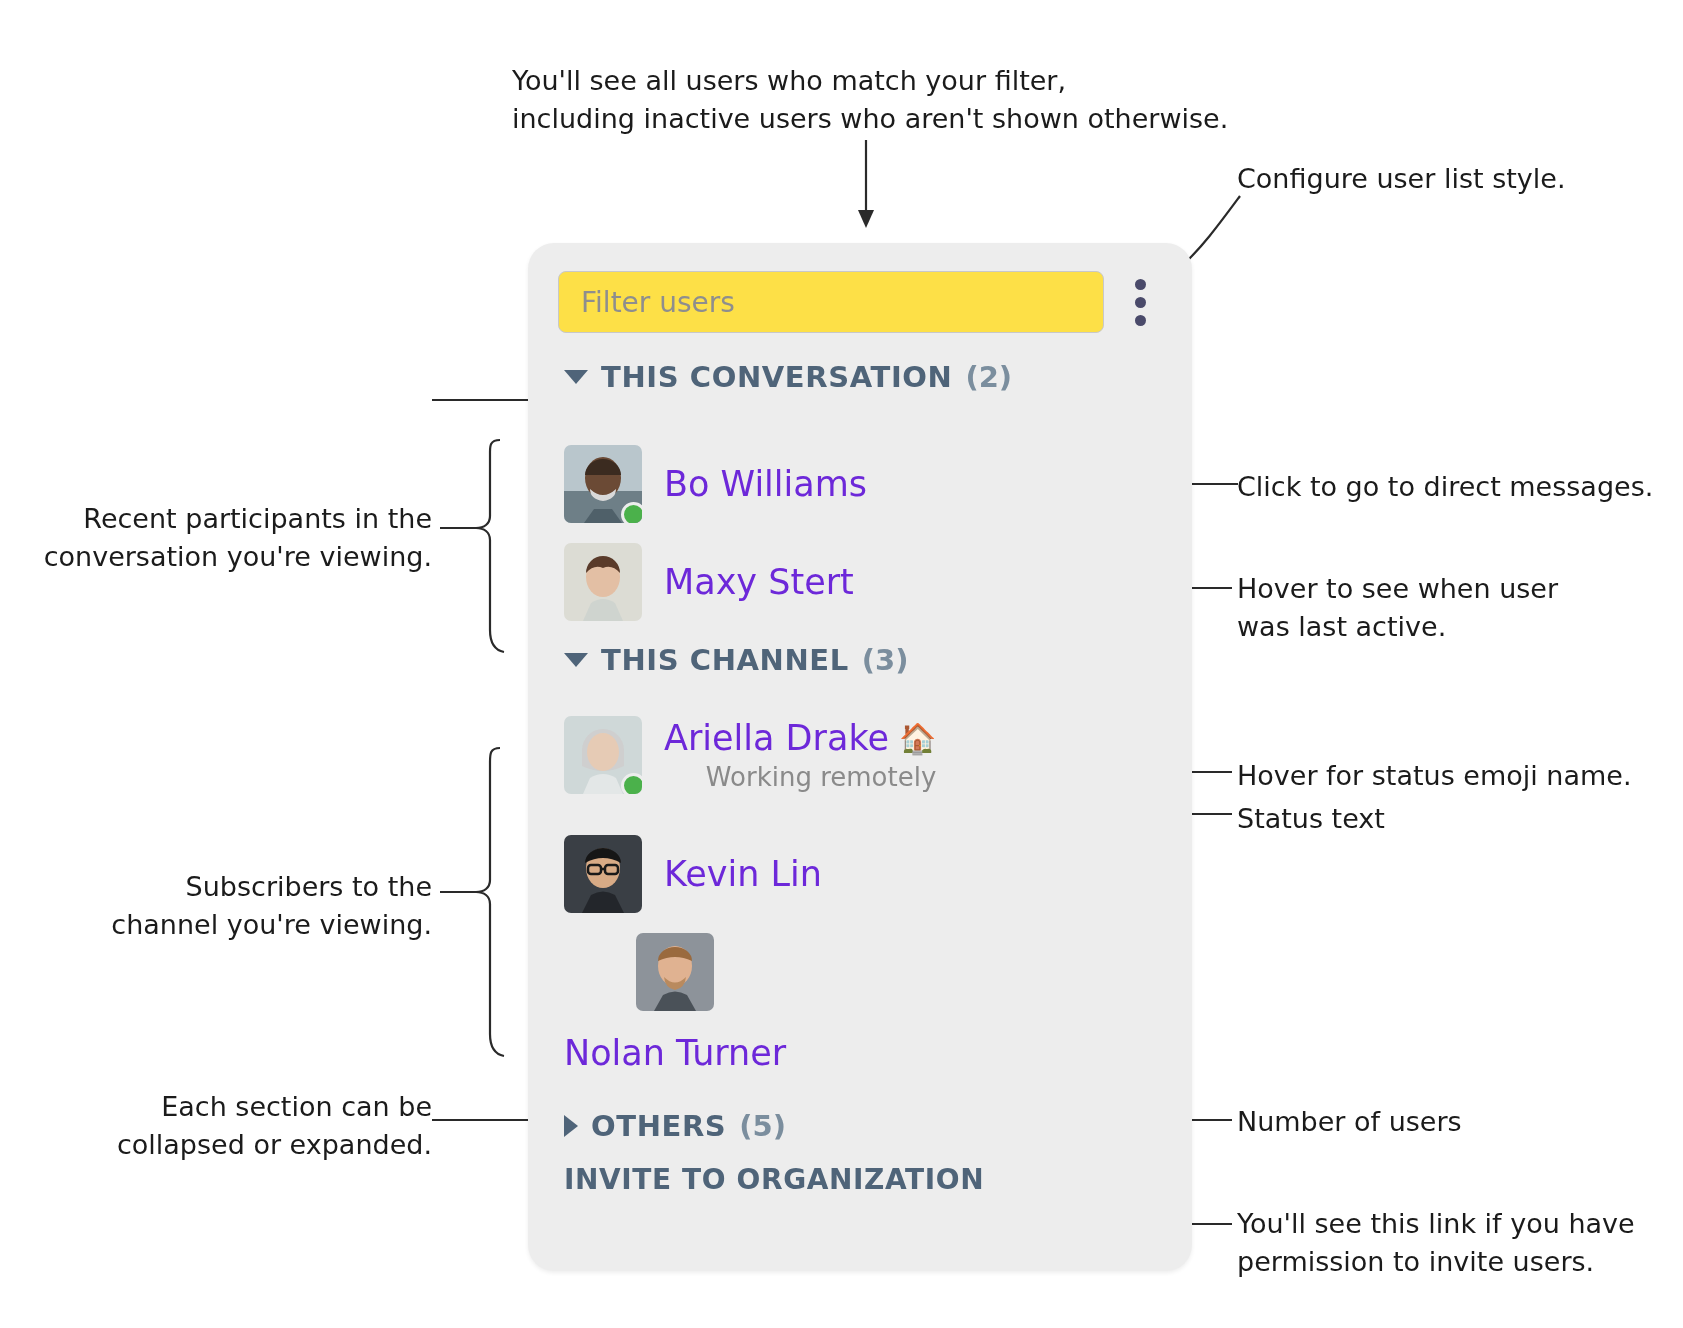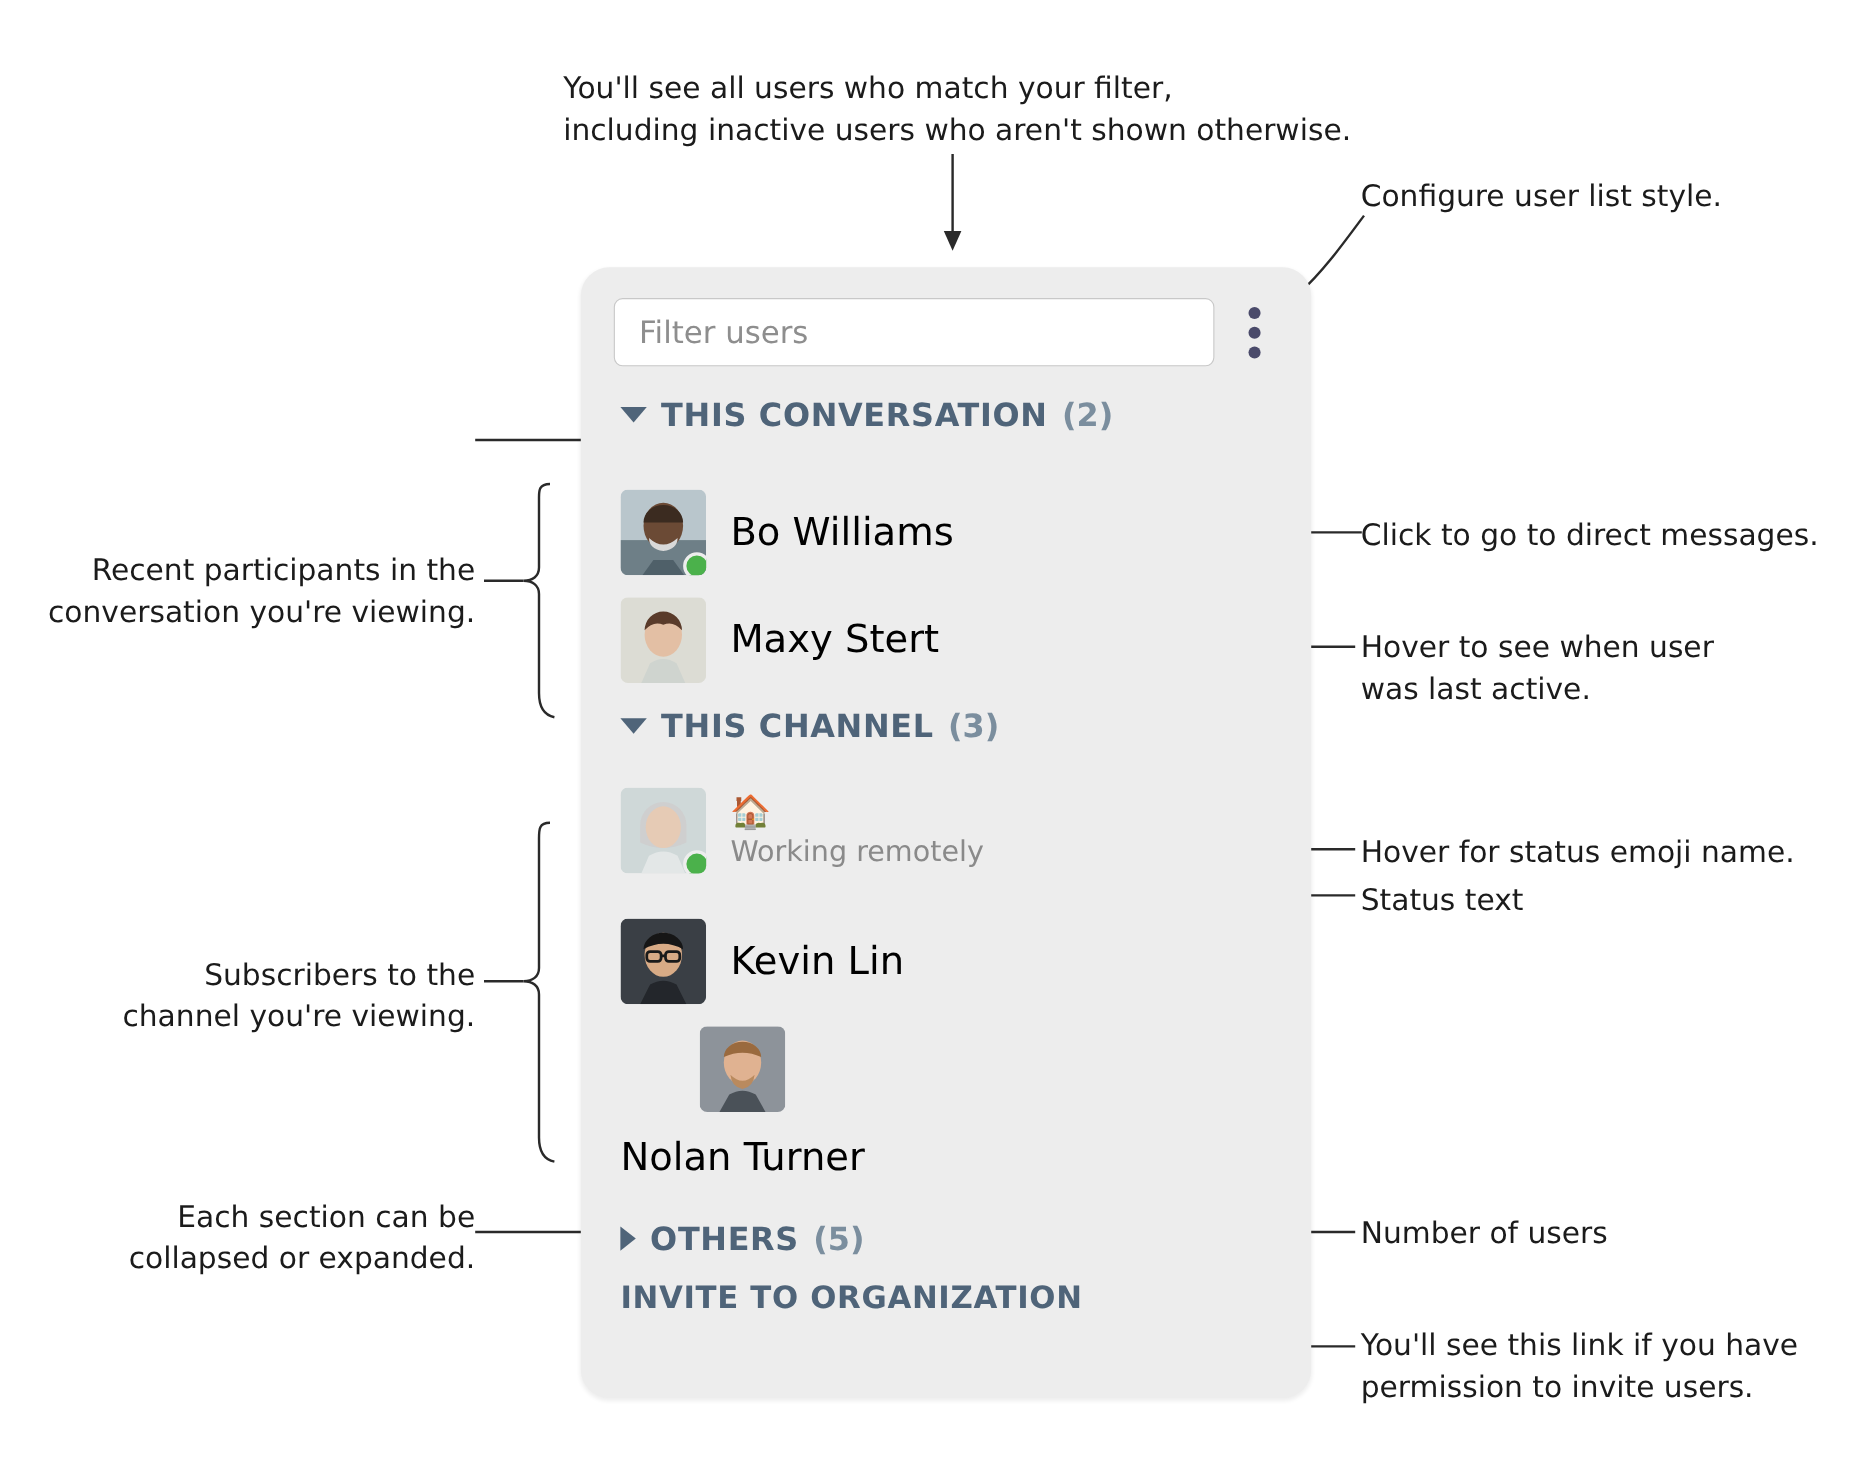--- a/index.html
+++ b/index.html
@@ -59,21 +59,21 @@
     width: 604px;
     height: 64px;
     display: flex;
     align-items: center;
     gap: 14px;
   }
   .filter-input {
     flex: 1 1 auto;
     height: 62px;
     box-sizing: border-box;
-    background: #ffffff;
+    background: #fde047;
     border: 1px solid #c8c8c8;
     border-radius: 8px;
     padding: 0 22px;
     font-family: "DejaVu Sans", sans-serif;
     font-size: 28px;
     color: #3a3a3a;
   }
   .filter-input::placeholder { color: #8e8e8e; }
 
   .kebab {
@@ -149,21 +149,21 @@
     width: 25px;
     height: 25px;
     border-radius: 50%;
     background: #4bb14b;
     border: 3px solid #ededed;
     box-sizing: border-box;
   }
   .uname {
     font-family: "DejaVu Sans", sans-serif;
     font-size: 35px;
-    color: #000000;
+    color: #6d28d9;
     display: flex;
     align-items: center;
     gap: 10px;
     white-space: nowrap;
   }
   .emoji { font-size: 30px; }
   .status-text {
     font-family: "DejaVu Sans", sans-serif;
     font-size: 26px;
     color: #8a8a8a;
@@ -321,20 +321,21 @@
         <svg class="face" viewBox="0 0 78 78">
           <rect width="78" height="78" fill="#cfd8d8"></rect>
           <path d="M18 34 a21 21 0 0 1 42 0 l0 16 q-21 10 -42 0z" fill="#cfcfcf"></path>
           <ellipse cx="39" cy="36" rx="16" ry="19" fill="#e6cbb5"></ellipse>
           <path d="M26 62 q13 -8 26 0 l7 16 h-40z" fill="#e3e7e7"></path>
         </svg>
         <span class="presence"></span>
       </div>
       <div class="stacked">
         <div class="uname">
+          <span>Ariella Drake</span>
           <span class="emoji">🏠</span>
         </div>
         <div class="status-text">Working remotely</div>
       </div>
     </div>
 
     <div class="user-row" style="top:592px;">
       <div class="avatar">
         <svg class="face" viewBox="0 0 78 78">
           <rect width="78" height="78" fill="#3a3f45"></rect>

